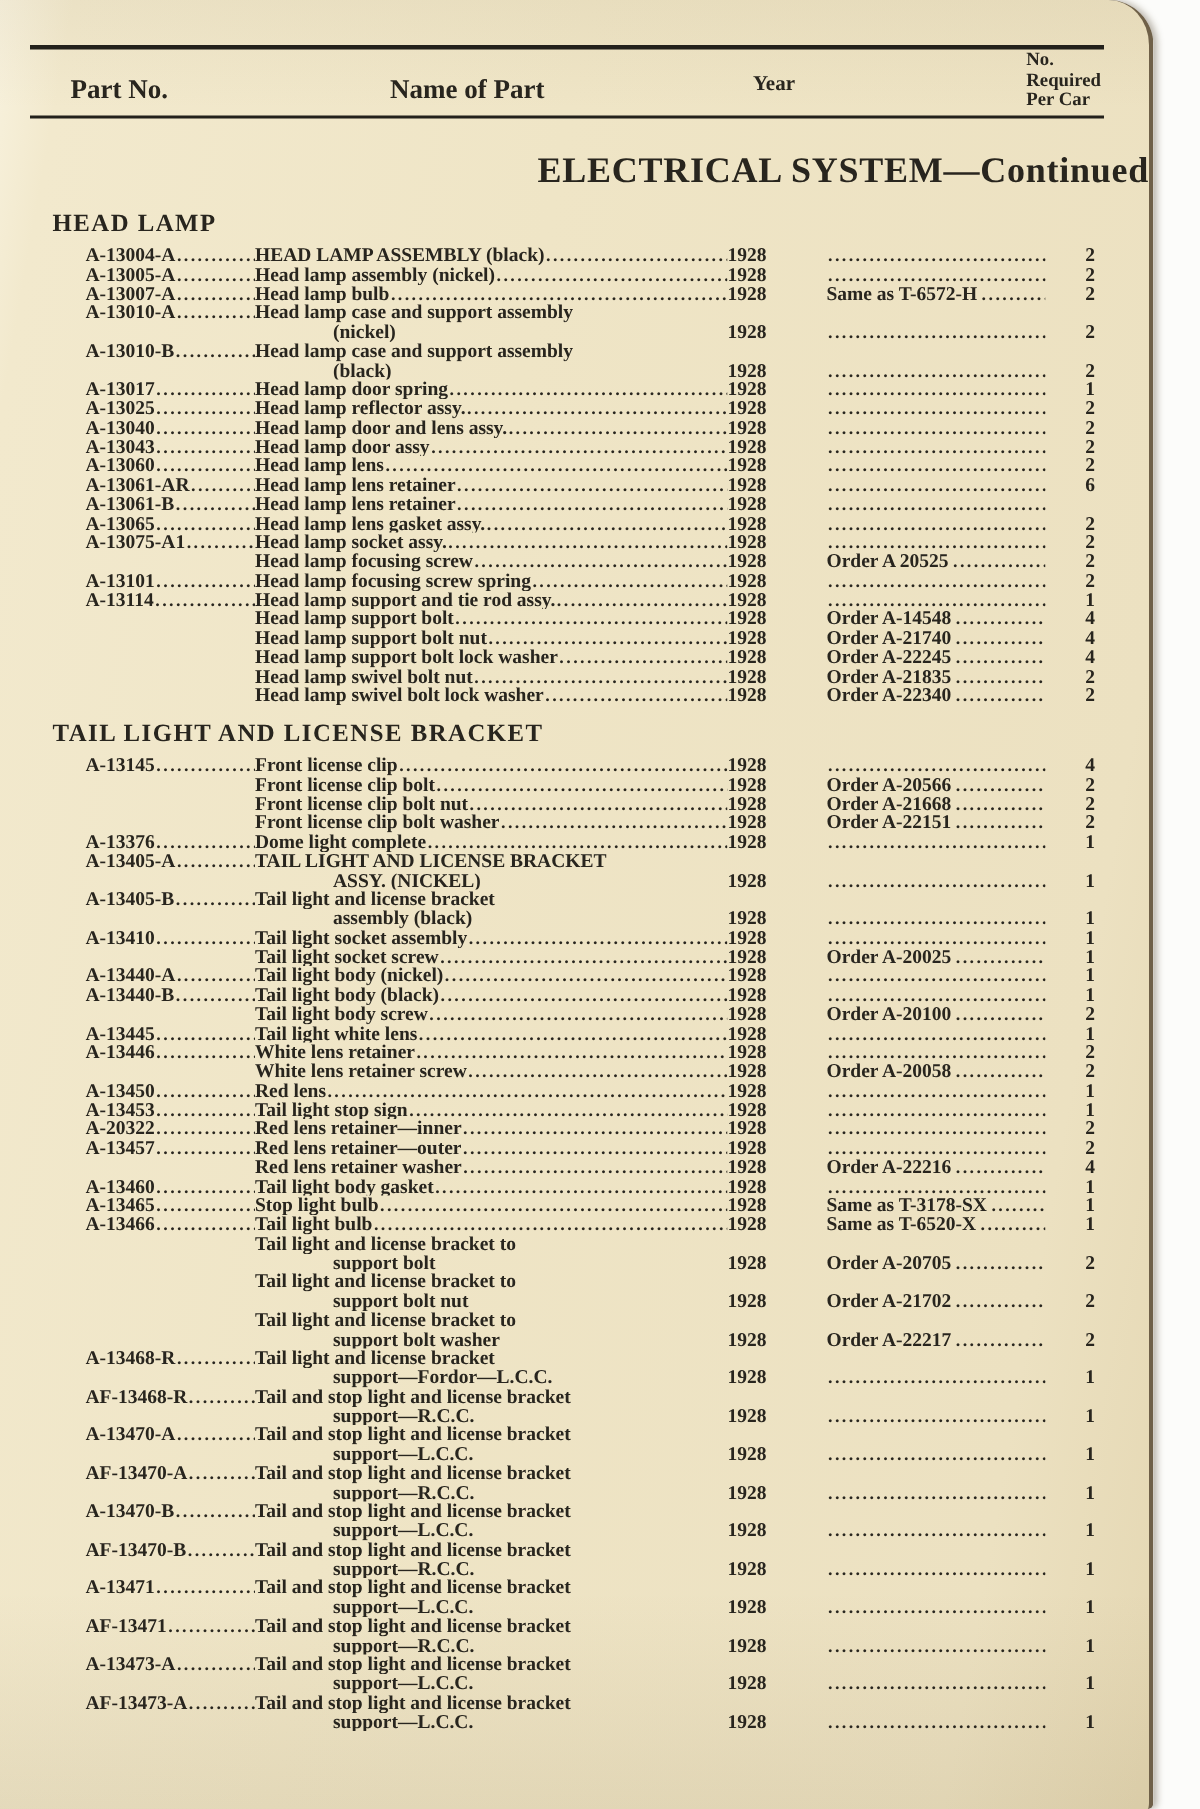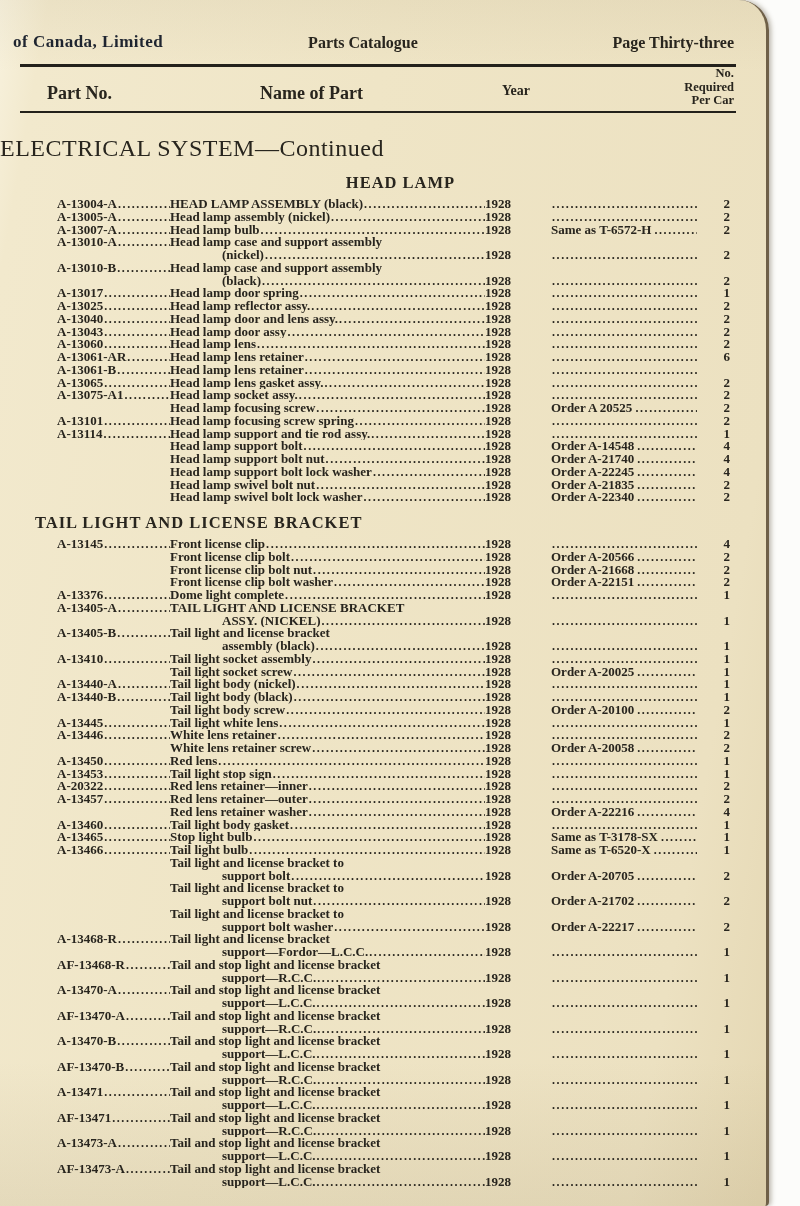--- a/index.html
+++ b/index.html
@@ -30,50 +30,45 @@
   .page-number{position:absolute;right:32px;top:4px;font-size:16px;font-weight:700;}
 
   .rule{height:3px;background:#23211b;margin:0 30px 0 20px;}
   .rule.thin{height:2px;}
 
   
   .colheads{position:relative;height:44px;font-weight:700;}
   .ch-part{position:absolute;left:47px;top:16px;font-size:18px;}
   .ch-name{position:absolute;left:260px;top:16px;font-size:18px;}
   .ch-year{position:absolute;left:502px;top:16px;font-size:14px;}
-  .ch-req{position:absolute;right:32px;top:0px;text-align:right;font-size:12.5px;line-height:13.5px;}
-
-  .sys-title{margin:22px 0 0 0;text-align:left;font-size:24px;font-weight:400;letter-spacing:.5px;}
+  .ch-req{position:absolute;right:32px;top:0px;text-align:left;font-size:12.5px;line-height:13.5px;}
+
+  .sys-title{margin:22px 0 0 0;text-align:right;font-size:24px;font-weight:700;letter-spacing:.5px;}
 
   .sec-heading{margin:9px 0 5px 35px;font-size:16.5px;font-weight:700;letter-spacing:1px;}
-  .sec-heading.first{margin-top:11px;text-align:center;}
+  .sec-heading.first{margin-top:11px;}
 
   .rows{margin-left:57px;width:673px;}
   .row{display:flex;align-items:baseline;line-height:12.75px;font-size:13px;font-weight:700;white-space:nowrap;}
   .c-part{flex:none;width:113px;display:flex;align-items:baseline;overflow:hidden;}
   .c-name{flex:1;display:flex;align-items:baseline;overflow:hidden;}
-  .c-name.cont{padding-left:52px;}
+  .c-name.cont{padding-left:52px;flex-direction:column;}
   .c-year{flex:none;width:40px;}
   .c-gapcol{flex:none;width:26px;}
   .c-remark{flex:none;width:146px;display:flex;align-items:baseline;overflow:hidden;}
   .c-remark .rtext{padding-right:2px;}
   .c-qty{flex:none;width:33px;text-align:right;}
   .lead{flex:1 1 0;overflow:hidden;white-space:nowrap;font-size:12px;letter-spacing:1.6px;padding:0 1px;}
 </style>
 </head>
 <body>
 
 <div class="page">
   <div class="inner">
 
-    <div class="masthead">
-      <span class="company">of Canada, Limited</span>
-      <span class="cat-title">Parts Catalogue</span>
-      <span class="page-number">Page Thirty-three</span>
-    </div>
 
     <div class="rule"></div>
 
     <div class="colheads">
       <span class="ch-part">Part No.</span>
       <span class="ch-name">Name of Part</span>
       <span class="ch-year">Year</span>
       <span class="ch-req">
         <span>No.</span><br>
         <span>Required</span><br>

